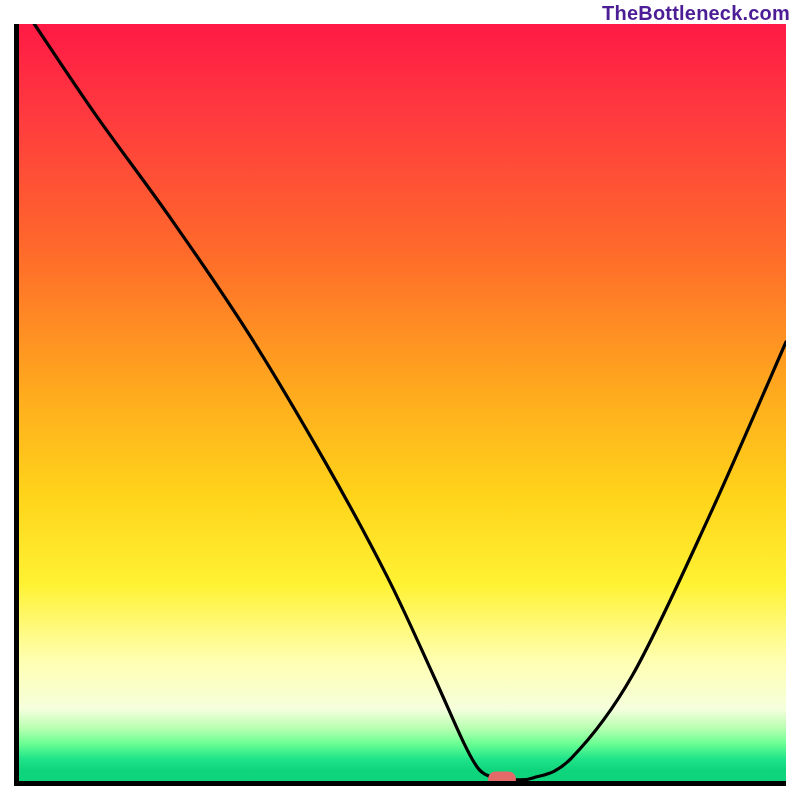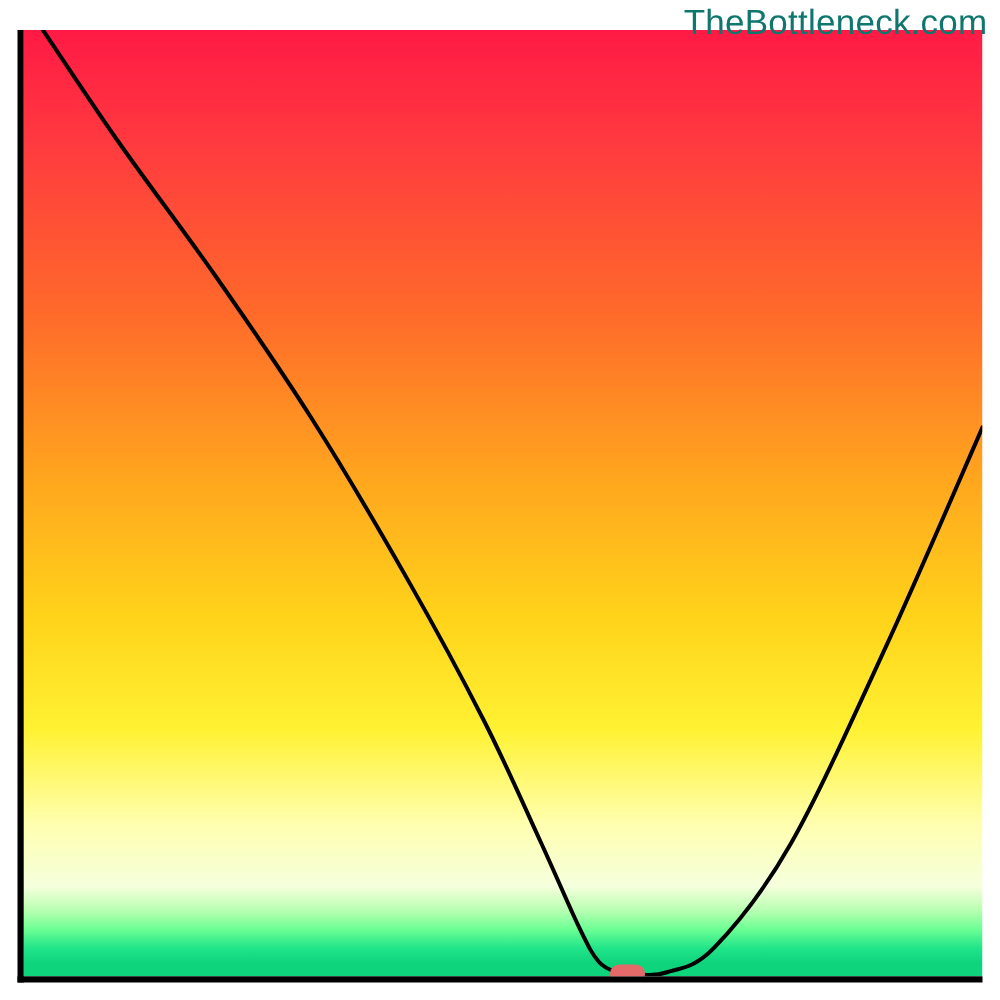--- a/index.html
+++ b/index.html
@@ -12,23 +12,23 @@
   }
   .frame {
     position: relative;
     width: 800px;
     height: 800px;
   }
   .watermark {
     position: absolute;
     top: 2px;
     right: 10px;
-    font-size: 28px;
-    font-weight: 400;
-    color: #0f766e;
+    font-size: 20px;
+    font-weight: 700;
+    color: #4c1d95;
     letter-spacing: 0.2px;
     z-index: 5;
   }
   .plot {
     position: absolute;
     left: 14px;
     top: 24px;
     width: 772px;
     height: 762px;
     border-left: 5px solid #000;

